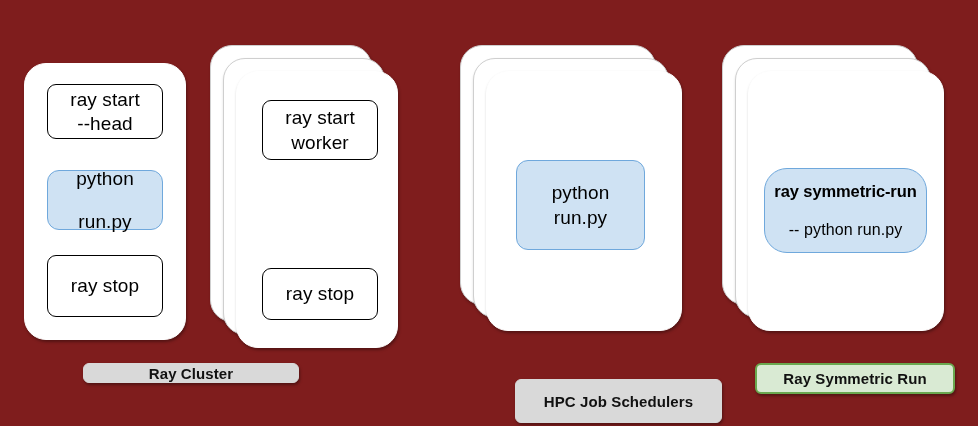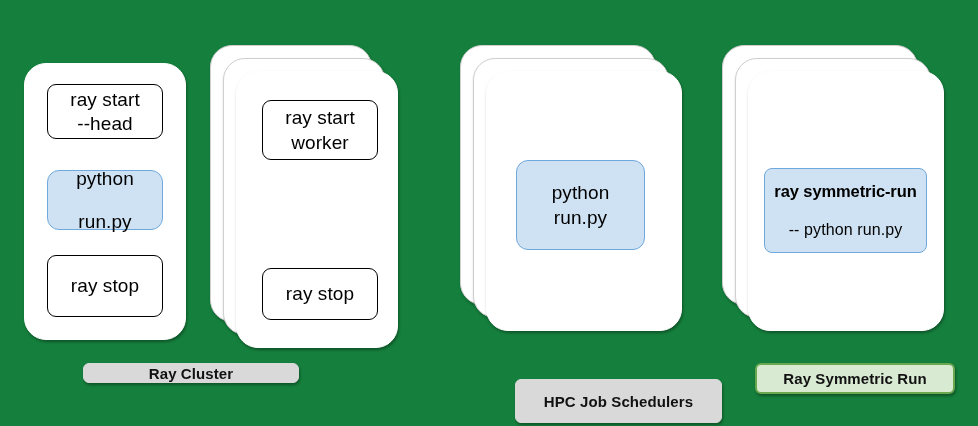--- a/index.html
+++ b/index.html
@@ -7,21 +7,21 @@
     padding: 0;
     background: #000000;
   }
   body {
     font-family: "Liberation Sans", sans-serif;
   }
   #canvas {
     position: relative;
     width: 978px;
     height: 426px;
-    background: #15803d;
+    background: #7f1d1d;
     overflow: hidden;
   }
 
   
   .card {
     position: absolute;
     background: #ffffff;
     border: 1px solid #cfcfcf;
     border-radius: 22px;
     box-sizing: border-box;
@@ -54,21 +54,21 @@
   .cmd.highlight {
     background: #cfe2f3;
     border: 1.5px solid #6fa8dc;
     border-radius: 12px;
   }
   .cmd .l1, .cmd .l2 { display: block; white-space: pre; }
 
   .cmd.two-line .l1 { margin-bottom: 1px; }
 
   
-  .cmd.sym { border-radius: 8px; }
+  .cmd.sym { border-radius: 23px; }
   .cmd.sym .l1 {
     font-weight: bold;
     font-size: 16.5px;
     letter-spacing: -0.1px;
   }
   .cmd.sym .l2 {
     font-weight: normal;
     font-size: 16px;
     margin-top: 18px;
   }

